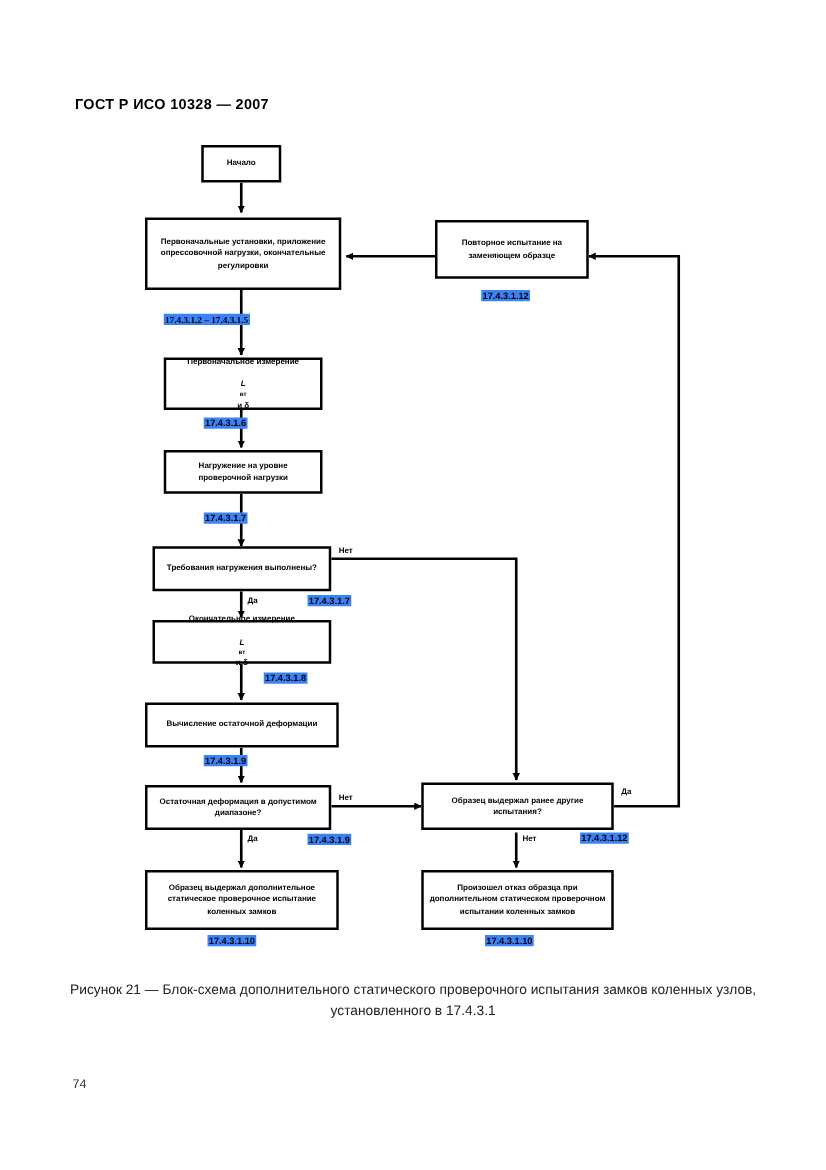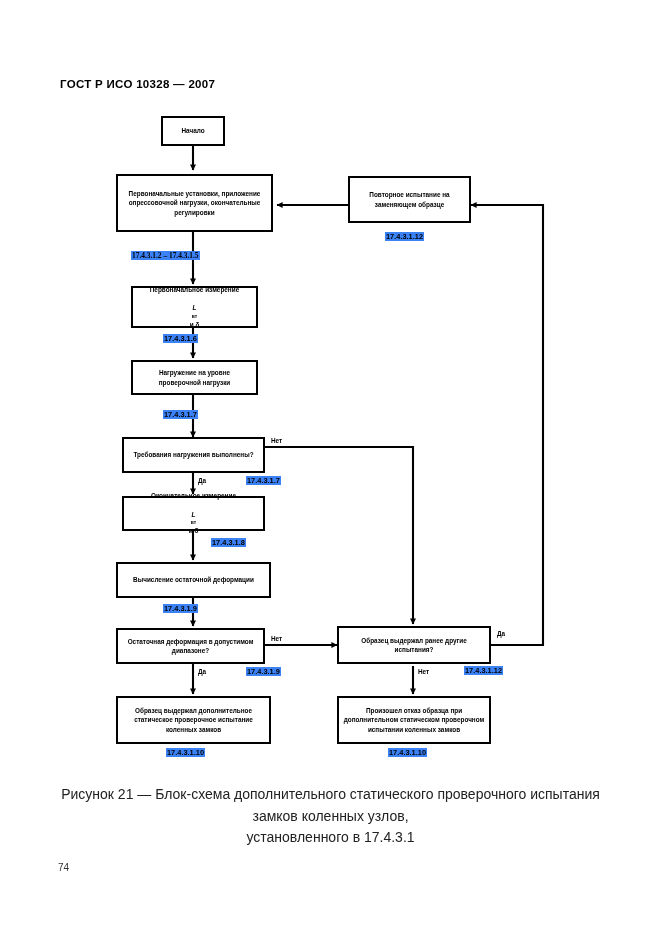--- a/index.html
+++ b/index.html
@@ -17,21 +17,21 @@
         display:flex;align-items:center;justify-content:center;text-align:center;
         font-size:6.4px;font-weight:bold;line-height:1.45;padding:2px 4px;z-index:3;}
   .node span{display:block;}
 
   .tag{position:absolute;font-size:7.4px;font-weight:bold;white-space:nowrap;z-index:4;
        background:#3b82f6;padding:0 1px;}
   .yn{position:absolute;font-size:6.4px;font-weight:bold;white-space:nowrap;z-index:4;
       background:#fff;padding:0 1px;}
 
   .caption{position:absolute;left:50px;top:784px;width:561px;text-align:center;
-           font-size:14px;line-height:1.55;color:#222;}
+           font-size:11px;line-height:1.55;color:#222;}
   .pageno{position:absolute;left:58px;top:862px;font-size:10px;color:#333;}
   .sub{font-size:0.78em;vertical-align:-0.25em;}
   .ital{font-style:italic;}
 </style>
 </head>
 <body>
 
 <div id="page">
 
   <div class="hdr">ГОСТ Р ИСО 10328 — 2007</div>

